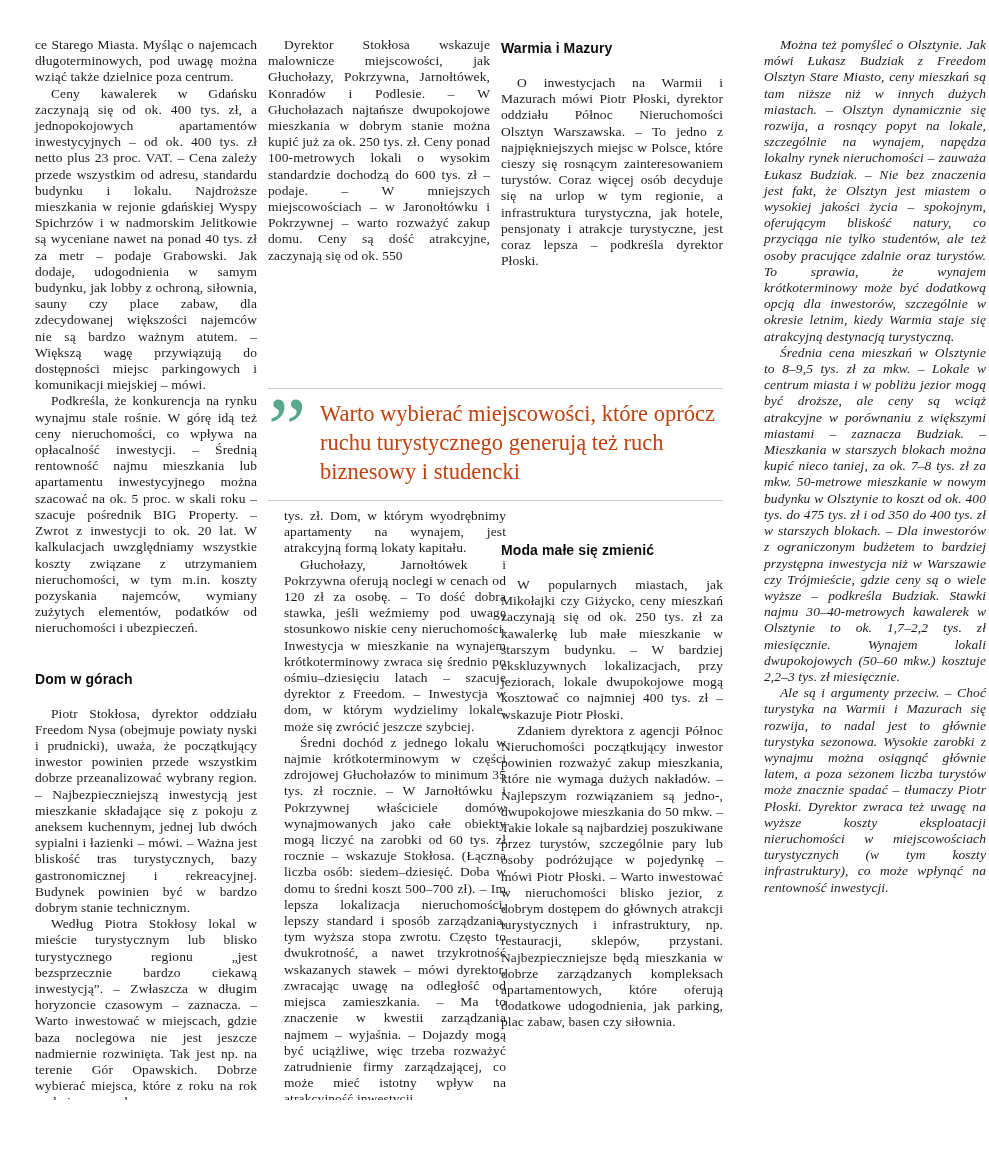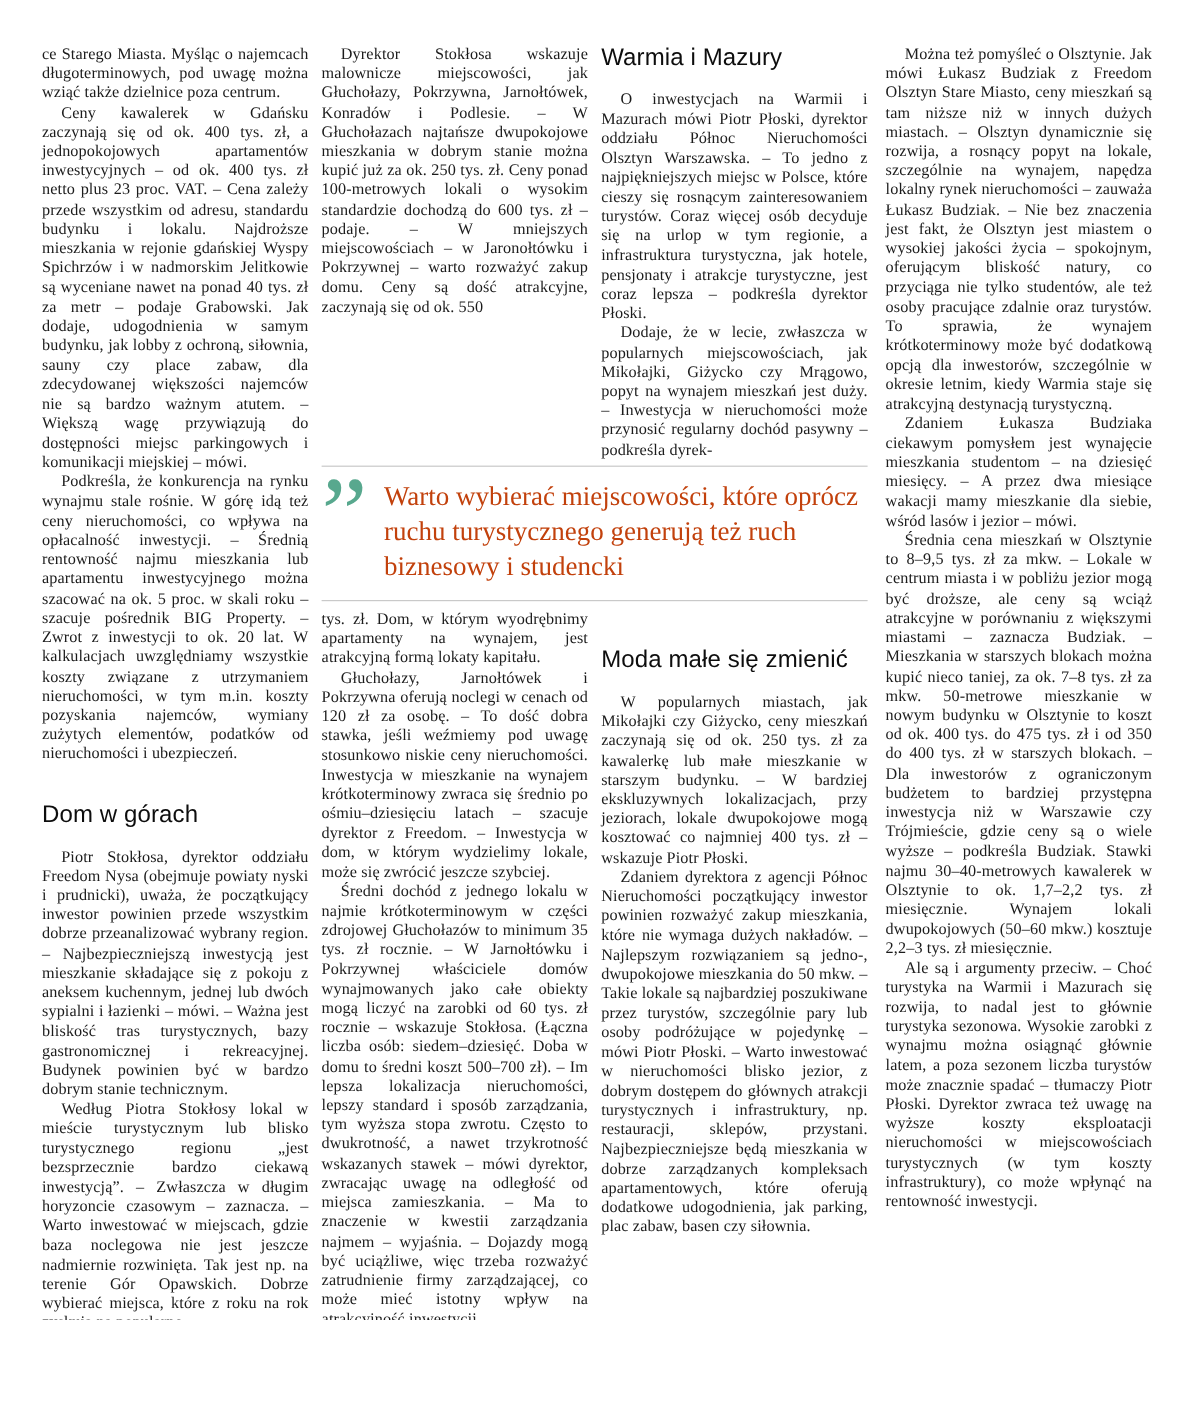--- a/index.html
+++ b/index.html
@@ -18,35 +18,35 @@
     text-align:justify;
     font-size:13.5px;
     line-height:16.2px;
     letter-spacing:0.1px;
     hyphens:auto;
   }
   .col p{margin:0;text-indent:16px;}
   .col p.cont{text-indent:0;}
   .col h3{
     font-family:"Liberation Sans", sans-serif;
-    font-weight:400;
-    font-size:20px;
+    font-weight:700;
+    font-size:14px;
     line-height:20px;
     color:#0d0d0d;
     margin:32px 0 17px 0;
     text-align:left;
     text-indent:0;
   }
   .col h3.first{margin-top:4px;}
   #col1{left:35px;}
   #col2-top{left:268px;height:330px;}
-  #col2-bottom{left:268px;top:508px;}
+  #col2-bottom{left:284px;top:508px;}
   #col3-top{left:501px;top:34px;height:333px;}
   #col3-bottom{left:501px;top:508px;}
-  #col4{left:738px;}
+  #col4{left:764px;font-style:italic;}
   .pull-quote{
     position:absolute;
     left:268px;top:388px;
     width:455px;
     box-sizing:border-box;
     border-top:1px solid #c9c9c9;
     border-bottom:1px solid #c9c9c9;
     padding:10px 0 14px 0;
     display:flex;
     align-items:flex-start;
@@ -99,29 +99,27 @@
 
   <section class="col" id="col2-bottom">
     <p class="cont">tys. zł. Dom, w którym wyodrębnimy apartamenty na wynajem, jest atrakcyjną formą lokaty kapitału.</p>
     <p>Głuchołazy, Jarnołtówek i Pokrzywna oferują noclegi w cenach od 120 zł za osobę. – To dość dobra stawka, jeśli weźmiemy pod uwagę stosunkowo niskie ceny nieruchomości. Inwestycja w mieszkanie na wynajem krótkoterminowy zwraca się średnio po ośmiu–dziesięciu latach – szacuje dyrektor z Freedom. – Inwestycja w dom, w którym wydzielimy lokale, może się zwrócić jeszcze szybciej.</p>
     <p>Średni dochód z jednego lokalu w najmie krótkoterminowym w części zdrojowej Głuchołazów to minimum 35 tys. zł rocznie. – W Jarnołtówku i Pokrzywnej właściciele domów wynajmowanych jako całe obiekty mogą liczyć na zarobki od 60 tys. zł rocznie – wskazuje Stokłosa. (Łączna liczba osób: siedem–dziesięć. Doba w domu to średni koszt 500–700 zł). – Im lepsza lokalizacja nieruchomości, lepszy standard i sposób zarządzania, tym wyższa stopa zwrotu. Często to dwukrotność, a nawet trzykrotność wskazanych stawek – mówi dyrektor, zwracając uwagę na odległość od miejsca zamieszkania. – Ma to znaczenie w kwestii zarządzania najmem – wyjaśnia. – Dojazdy mogą być uciążliwe, więc trzeba rozważyć zatrudnienie firmy zarządzającej, co może mieć istotny wpływ na atrakcyjność inwestycji.</p>
   </section>
 
   <section class="col" id="col3-top">
     <h3 class="first">Warmia i Mazury</h3>
     <p>O inwestycjach na Warmii i Mazurach mówi Piotr Płoski, dyrektor oddziału Północ Nieruchomości Olsztyn Warszawska. – To jedno z najpiękniejszych miejsc w Polsce, które cieszy się rosnącym zainteresowaniem turystów. Coraz więcej osób decyduje się na urlop w tym regionie, a infrastruktura turystyczna, jak hotele, pensjonaty i atrakcje turystyczne, jest coraz lepsza – podkreśla dyrektor Płoski.</p>
-    <p>Dodaje, że w lecie, zwłaszcza w popularnych miejscowościach, jak Mikołajki, Giżycko czy Mrągowo, popyt na wynajem mieszkań jest duży. – Inwestycja w nieruchomości może przynosić regularny dochód pasywny – podkreśla dyrek-</p>
   </section>
 
   <section class="col" id="col3-bottom">
     <h3>Moda małe się zmienić</h3>
     <p>W popularnych miastach, jak Mikołajki czy Giżycko, ceny mieszkań zaczynają się od ok. 250 tys. zł za kawalerkę lub małe mieszkanie w starszym budynku. – W bardziej ekskluzywnych lokalizacjach, przy jeziorach, lokale dwupokojowe mogą kosztować co najmniej 400 tys. zł – wskazuje Piotr Płoski.</p>
     <p>Zdaniem dyrektora z agencji Północ Nieruchomości początkujący inwestor powinien rozważyć zakup mieszkania, które nie wymaga dużych nakładów. – Najlepszym rozwiązaniem są jedno-, dwupokojowe mieszkania do 50 mkw. – Takie lokale są najbardziej poszukiwane przez turystów, szczególnie pary lub osoby podróżujące w pojedynkę – mówi Piotr Płoski. – Warto inwestować w nieruchomości blisko jezior, z dobrym dostępem do głównych atrakcji turystycznych i infrastruktury, np. restauracji, sklepów, przystani. Najbezpieczniejsze będą mieszkania w dobrze zarządzanych kompleksach apartamentowych, które oferują dodatkowe udogodnienia, jak parking, plac zabaw, basen czy siłownia.</p>
   </section>
 
   <section class="col" id="col4">
     <p>Można też pomyśleć o Olsztynie. Jak mówi Łukasz Budziak z Freedom Olsztyn Stare Miasto, ceny mieszkań są tam niższe niż w innych dużych miastach. – Olsztyn dynamicznie się rozwija, a rosnący popyt na lokale, szczególnie na wynajem, napędza lokalny rynek nieruchomości – zauważa Łukasz Budziak. – Nie bez znaczenia jest fakt, że Olsztyn jest miastem o wysokiej jakości życia – spokojnym, oferującym bliskość natury, co przyciąga nie tylko studentów, ale też osoby pracujące zdalnie oraz turystów. To sprawia, że wynajem krótkoterminowy może być dodatkową opcją dla inwestorów, szczególnie w okresie letnim, kiedy Warmia staje się atrakcyjną destynacją turystyczną.</p>
-    <p>Zdaniem Łukasza Budziaka ciekawym pomysłem jest wynajęcie mieszkania studentom – na dziesięć miesięcy. – A przez dwa miesiące wakacji mamy mieszkanie dla siebie, wśród lasów i jezior – mówi.</p>
     <p>Średnia cena mieszkań w Olsztynie to 8–9,5 tys. zł za mkw. – Lokale w centrum miasta i w pobliżu jezior mogą być droższe, ale ceny są wciąż atrakcyjne w porównaniu z większymi miastami – zaznacza Budziak. – Mieszkania w starszych blokach można kupić nieco taniej, za ok. 7–8 tys. zł za mkw. 50-metrowe mieszkanie w nowym budynku w Olsztynie to koszt od ok. 400 tys. do 475 tys. zł i od 350 do 400 tys. zł w starszych blokach. – Dla inwestorów z ograniczonym budżetem to bardziej przystępna inwestycja niż w Warszawie czy Trójmieście, gdzie ceny są o wiele wyższe – podkreśla Budziak. Stawki najmu 30–40-metrowych kawalerek w Olsztynie to ok. 1,7–2,2 tys. zł miesięcznie. Wynajem lokali dwupokojowych (50–60 mkw.) kosztuje 2,2–3 tys. zł miesięcznie.</p>
     <p>Ale są i argumenty przeciw. – Choć turystyka na Warmii i Mazurach się rozwija, to nadal jest to głównie turystyka sezonowa. Wysokie zarobki z wynajmu można osiągnąć głównie latem, a poza sezonem liczba turystów może znacznie spadać – tłumaczy Piotr Płoski. Dyrektor zwraca też uwagę na wyższe koszty eksploatacji nieruchomości w miejscowościach turystycznych (w tym koszty infrastruktury), co może wpłynąć na rentowność inwestycji.</p>
   </section>
 
 </div>
 
 </body></html>

